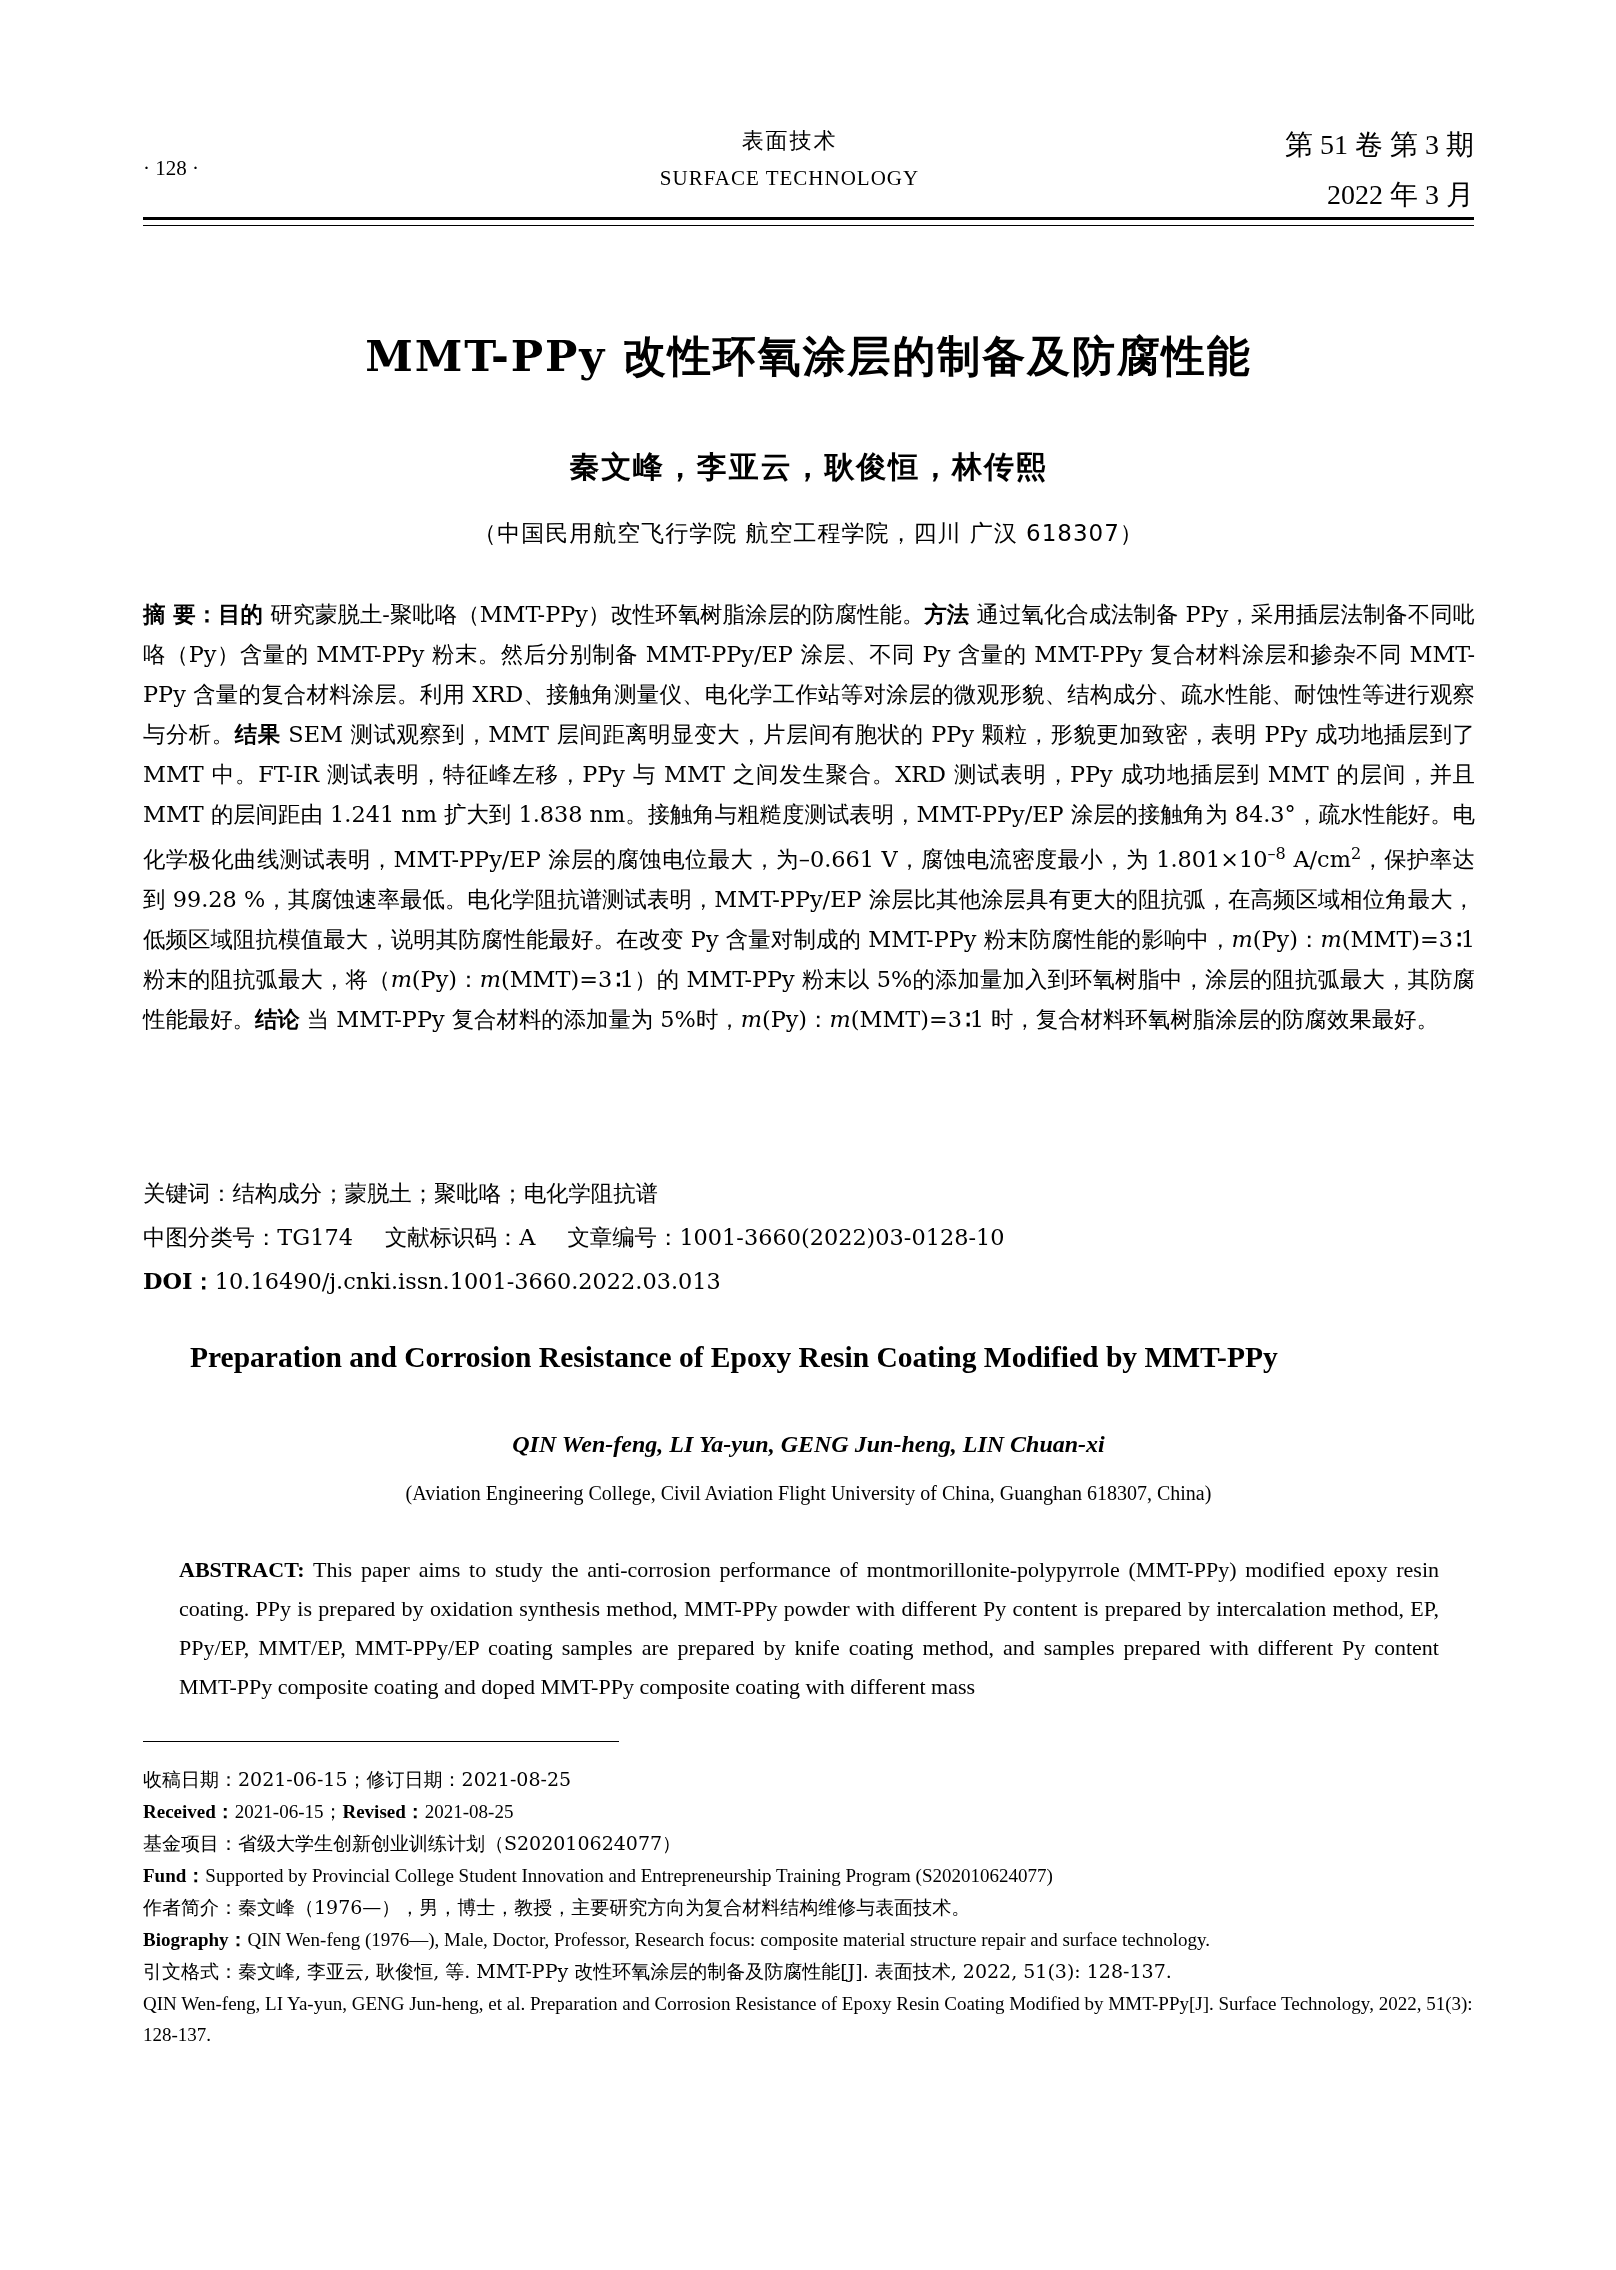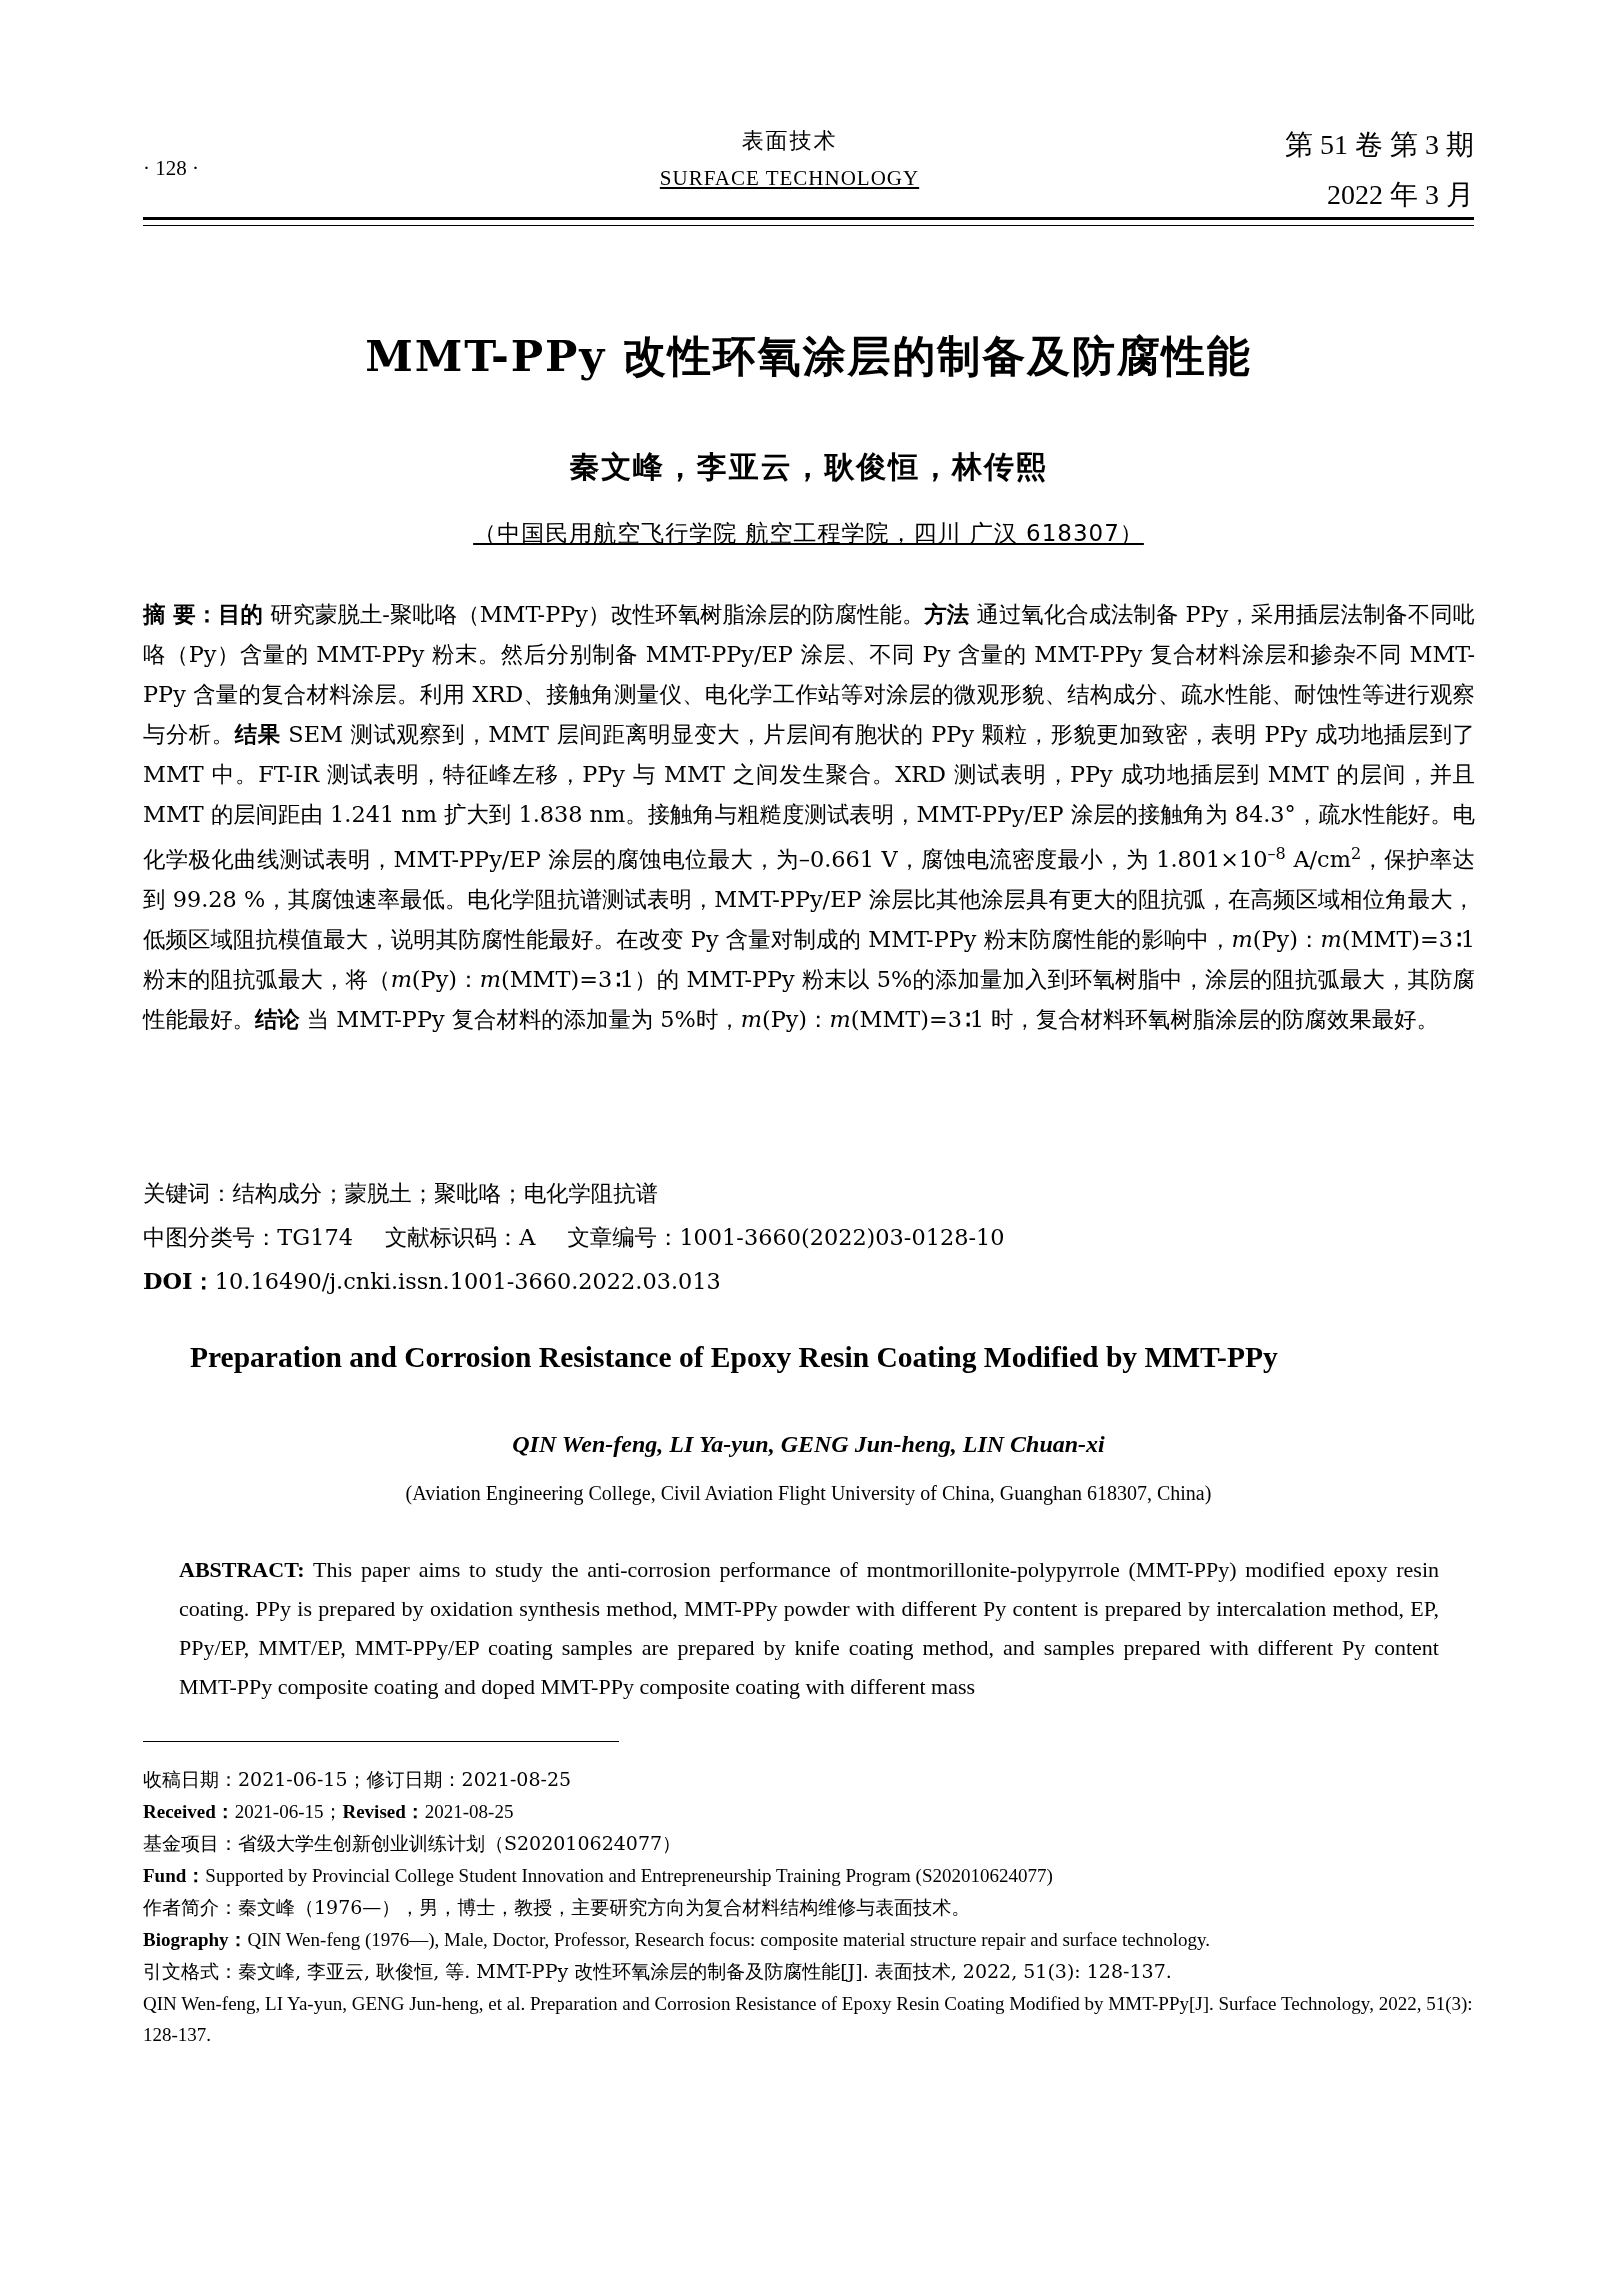--- a/index.html
+++ b/index.html
@@ -50,21 +50,20 @@
   }
   .runhead-center .cn {
     font-size: 22px;
     letter-spacing: 1.9px;
     font-family: "DejaVu Serif", serif;
   }
   .runhead-center .en {
     font-size: 21px;
     letter-spacing: 1px;
     margin-top: 5.7px;
-    text-decoration: underline;
   }
   .runhead-right {
     width: 285px;
     text-align: right;
     font-size: 28px;
   }
   .runhead-right .line2 {
     margin-top: 7.6px;
   }
   .rule-double {
@@ -102,21 +101,20 @@
   }
   .affil-cn {
     position: absolute;
     top: 518px;
     left: 143px;
     right: 143px;
     text-align: center;
     font-size: 23px;
     letter-spacing: 1px;
     font-family: "DejaVu Sans", sans-serif;
-    text-decoration: underline;
   }
 
   
   .abs-cn {
     position: absolute;
     top: 594px;
     left: 143px;
     width: 1332px;
     font-size: 22.4px;
     line-height: 40px;

